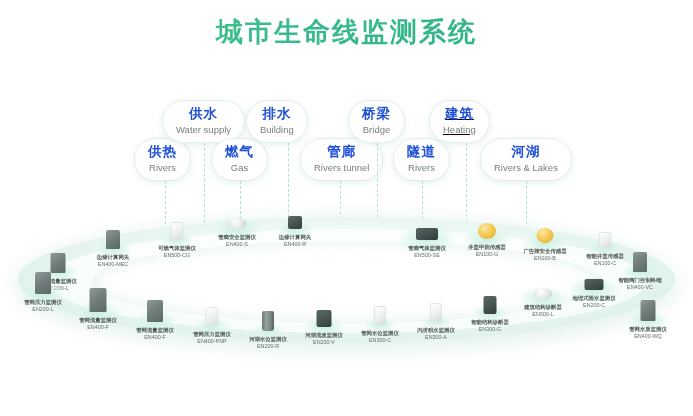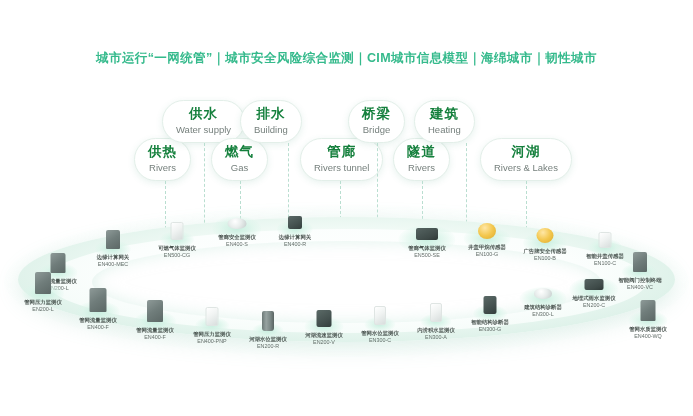--- a/index.html
+++ b/index.html
@@ -42,21 +42,21 @@
     border: 1px solid #e3efe9;
     border-radius: 22px;
     box-shadow: 0 2px 7px rgba(60,150,115,0.12);
     padding: 5px 13px 6px;
     text-align: center;
     white-space: nowrap;
   }
   .pill .cn {
     display: block;
     font-size: 13.5px; font-weight: 700; letter-spacing: 1px;
-    color: #15803d; line-height: 1.25;
+    color: #1d4ed8; line-height: 1.25;
   }
   .pill .en {
     display: block;
     font-size: 9.5px; color: #76807d; line-height: 1.3; margin-top: 1px;
   }
   .leader {
     position: absolute;
     width: 0; border-left: 1px dashed #b9ded0;
   }
 
@@ -146,59 +146,59 @@
     text-align: center;
     font-size: 13.5px; font-weight: 700; letter-spacing: .6px;
     color: #3a3f3d; white-space: nowrap;
   }
 </style>
 </head>
 <body>
 
 <div id="stage">
 
-  <div class="subtitle">城市运行“一网统管”｜城市安全风险综合监测｜CIM城市信息模型｜海绵城市｜韧性城市</div>
+  <div class="title">城市生命线监测系统</div>
 
   <div id="categories">
       <div class="pill" style="left: 134px; top: 138px;">
         <span class="cn">供热</span>
         <span class="en">Rivers</span>
       </div>
       <div class="leader" style="left: 164.5px; top: 181px; height: 58px;"></div>
       <div class="pill" style="left: 162px; top: 100px;">
         <span class="cn">供水</span>
         <span class="en">Water supply</span>
       </div>
       <div class="leader" style="left: 203.5px; top: 143px; height: 95px;"></div>
       <div class="pill" style="left: 211px; top: 138px;">
         <span class="cn">燃气</span>
         <span class="en">Gas</span>
       </div>
       <div class="leader" style="left: 239.5px; top: 181px; height: 58px;"></div>
-      <div class="pill" style="left: 240px; top: 100px;">
+      <div class="pill" style="left: 246px; top: 100px;">
         <span class="cn">排水</span>
         <span class="en">Building</span>
       </div>
       <div class="leader" style="left: 287.5px; top: 143px; height: 95px;"></div>
       <div class="pill" style="left: 300px; top: 138px;">
         <span class="cn">管廊</span>
         <span class="en">Rivers tunnel</span>
       </div>
       <div class="leader" style="left: 340px; top: 181px; height: 58px;"></div>
       <div class="pill" style="left: 348px; top: 100px;">
         <span class="cn">桥梁</span>
         <span class="en">Bridge</span>
       </div>
       <div class="leader" style="left: 376.5px; top: 143px; height: 95px;"></div>
       <div class="pill" style="left: 393px; top: 138px;">
         <span class="cn">隧道</span>
         <span class="en">Rivers</span>
       </div>
       <div class="leader" style="left: 421.5px; top: 181px; height: 58px;"></div>
-      <div class="pill" style="left: 414px; top: 100px;">
+      <div class="pill" style="left: 429px; top: 100px; text-decoration: underline;">
         <span class="cn">建筑</span>
         <span class="en">Heating</span>
       </div>
       <div class="leader" style="left: 466px; top: 143px; height: 95px;"></div>
       <div class="pill" style="left: 480px; top: 138px;">
         <span class="cn">河湖</span>
         <span class="en">Rivers &amp; Lakes</span>
       </div>
       <div class="leader" style="left: 526px; top: 181px; height: 58px;"></div>
     </div>

